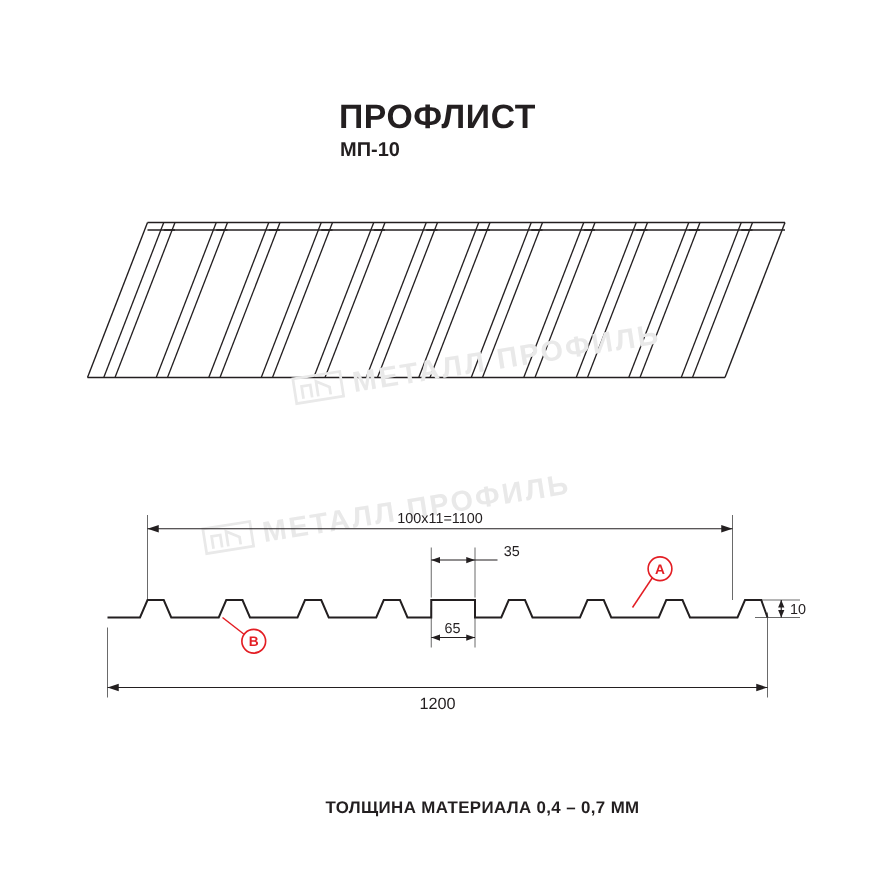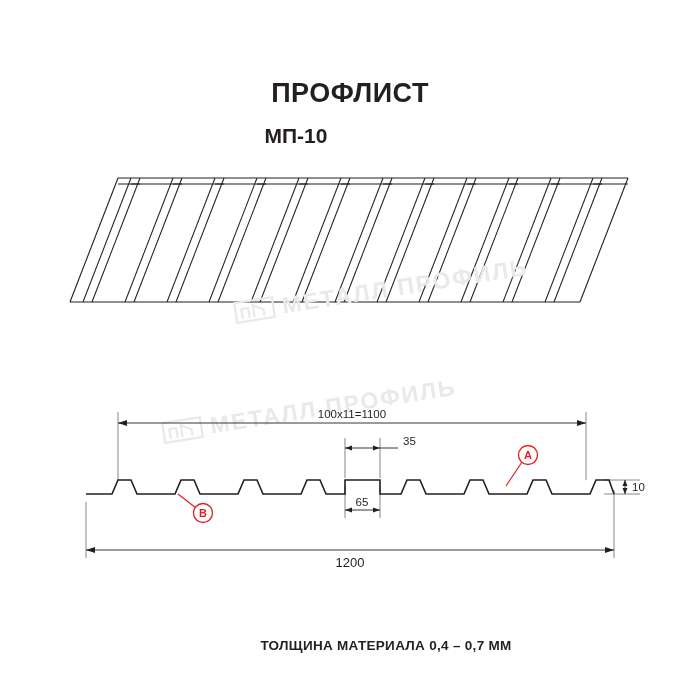--- a/index.html
+++ b/index.html
@@ -26,25 +26,25 @@
     top: 58px;
     left: 0;
     width: 700px;
     text-align: center;
     font-size: 27px;
     font-weight: bold;
     letter-spacing: 0.5px;
   }
   .subtitle {
     position: absolute;
-    top: 104px;
+    top: 92px;
     left: 0;
     width: 592px;
     text-align: center;
-    font-size: 21px;
+    font-size: 16px;
     font-weight: bold;
   }
   .footer {
     position: absolute;
     top: 618px;
     left: 0;
     width: 700px;
     text-align: center;
     font-size: 13.5px;
     font-weight: bold;

